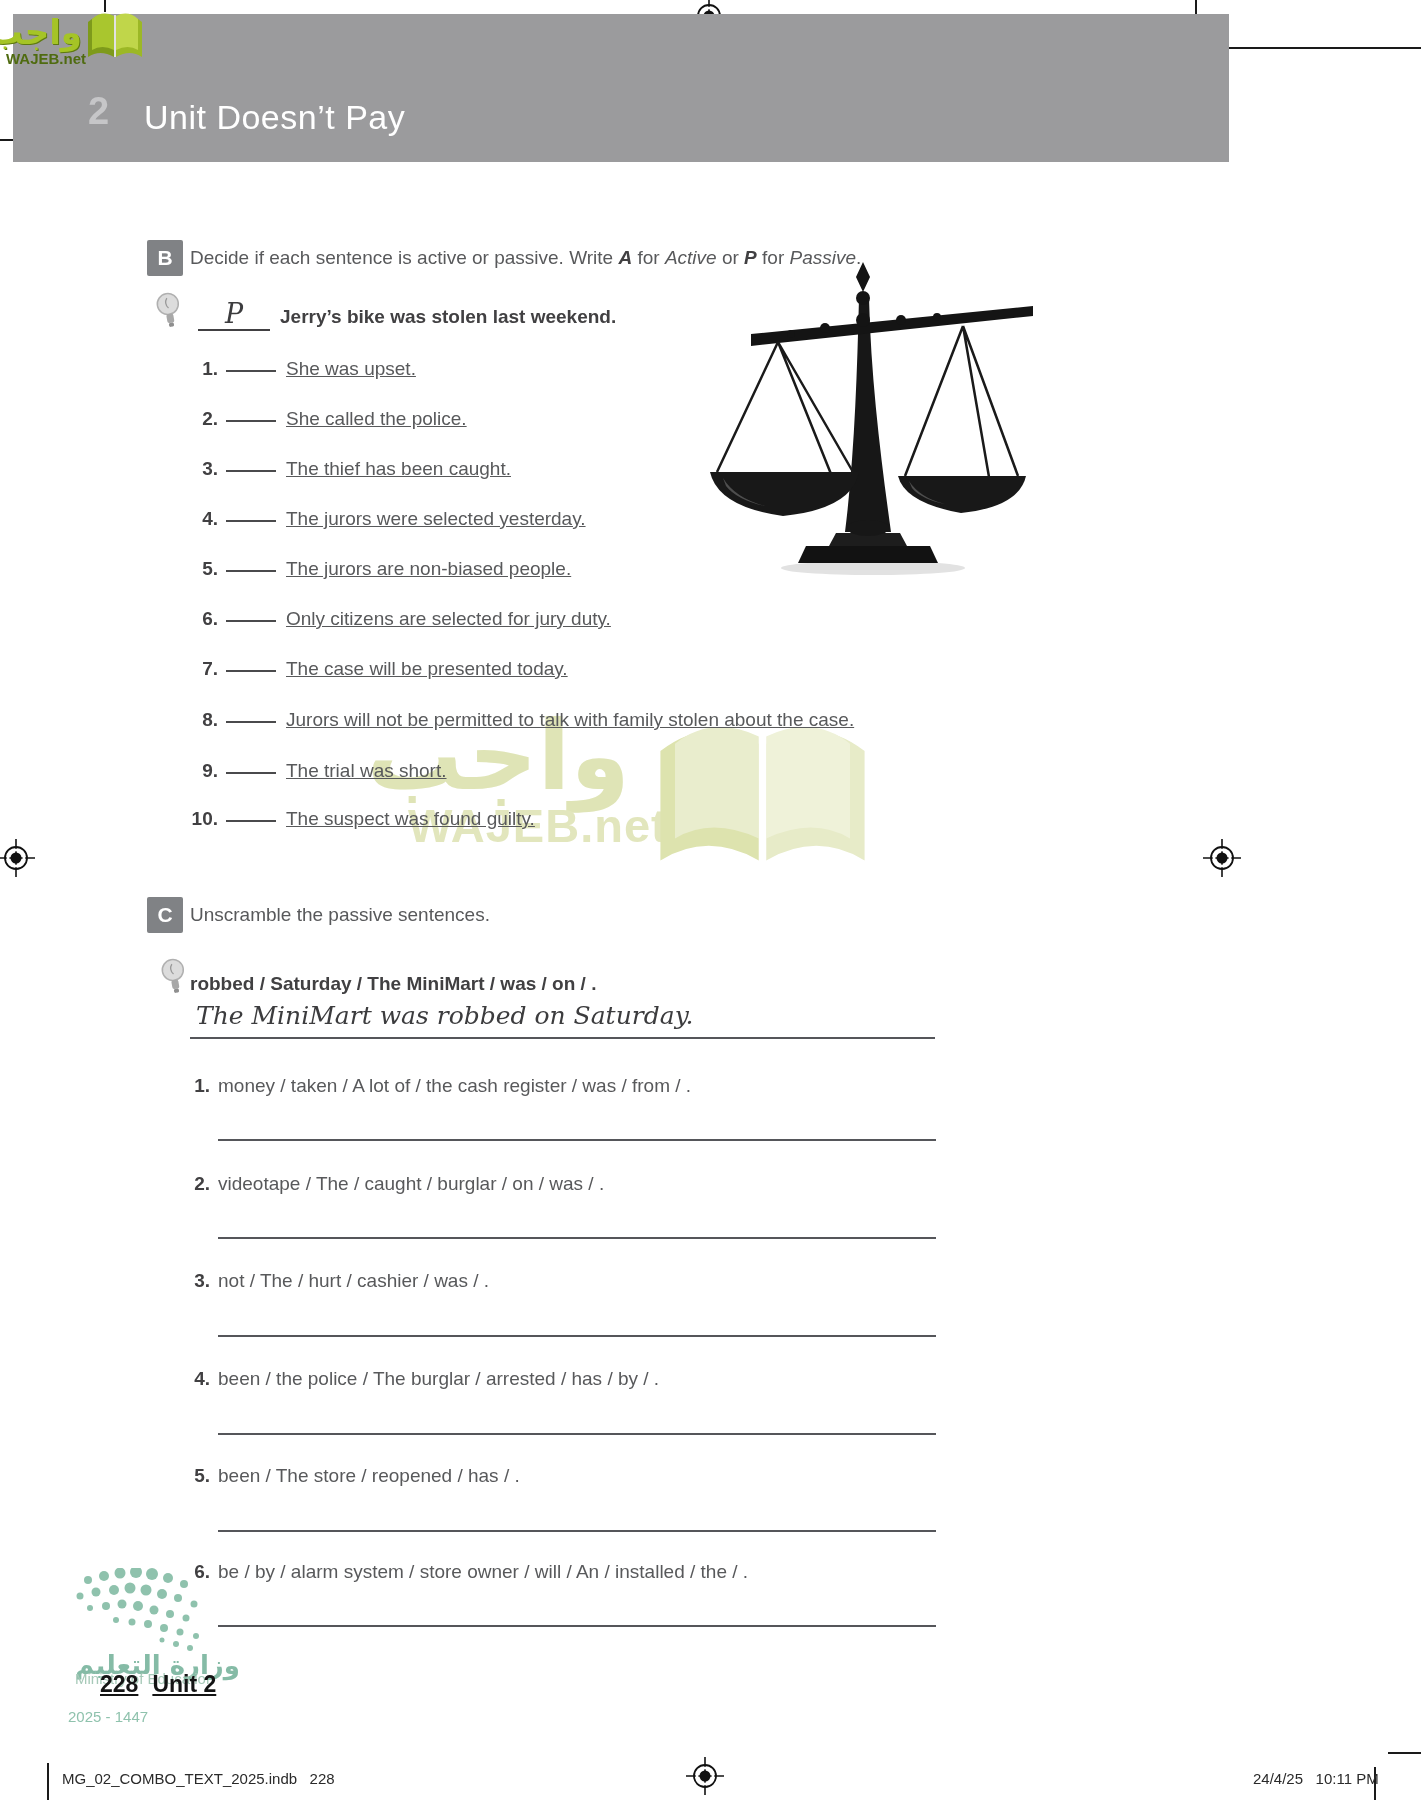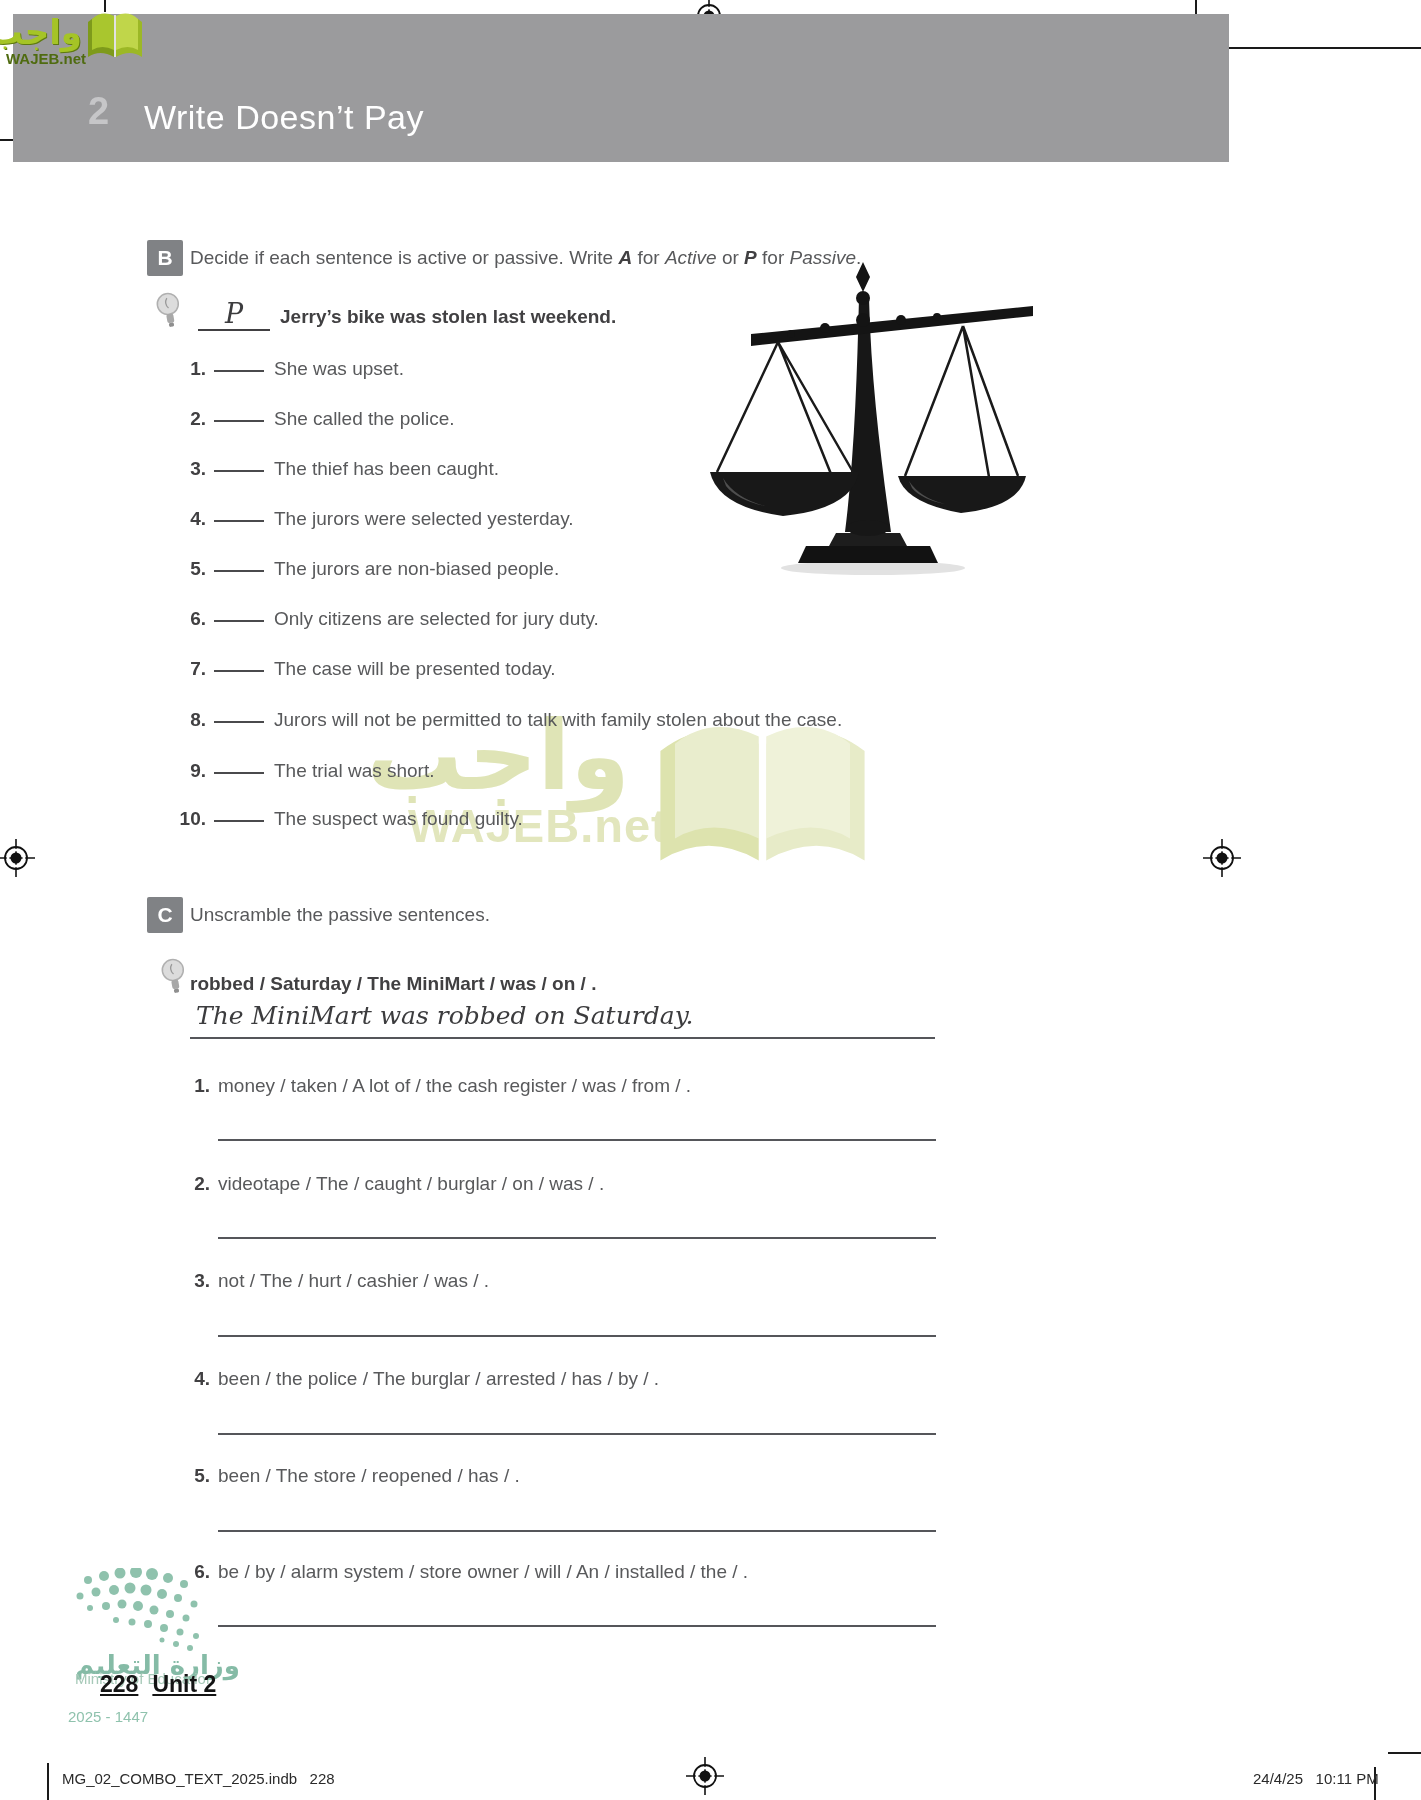--- a/index.html
+++ b/index.html
@@ -17,21 +17,21 @@
              font-family:"DejaVu Sans",sans-serif;color:#a5c426;text-shadow:1px 1px 0 #5f7a10;direction:rtl;text-align:center;}
   .wajeb .wm{position:absolute;left:0px;top:48px;width:80px;font-size:15px;font-weight:bold;color:#4f6b10;text-align:center;}
   .wajeb svg{position:absolute;left:77px;top:2px;}
   
   .badge{position:absolute;width:36px;height:36px;background:#808285;border-radius:2px;
          color:#fff;font-weight:bold;font-size:21px;display:flex;align-items:center;justify-content:center;}
   .instr{position:absolute;left:190px;font-size:19px;color:#58595b;}
   .seg.bi{font-weight:bold;font-style:italic;color:#414042;}
   .seg.i{font-style:italic;}
   .bulb{position:absolute;}
-  .row{position:absolute;left:172px;white-space:nowrap;font-size:19px;}
+  .row{position:absolute;left:184px;white-space:nowrap;font-size:19px;text-decoration:underline;}
   .row .num{display:inline-block;width:34px;text-align:right;font-weight:bold;color:#414042;margin-right:8px;}
   .row .blank{display:inline-block;width:50px;border-bottom:2px solid #4a4a4c;margin-right:10px;transform:translateY(-3px);}
   .row .txt{color:#58595b;}
   .exrow{position:absolute;left:198px;font-size:19px;white-space:nowrap;}
   .ex-blank{display:inline-block;width:72px;text-align:center;border-bottom:2.5px solid #414042;
             font-family:"DejaVu Serif",serif;font-style:italic;font-size:27px;color:#3c3c3e;line-height:1;padding-bottom:2px;}
   .ex-sent{font-weight:bold;color:#414042;margin-left:10px;}
   .crow{position:absolute;left:188px;font-size:19px;white-space:nowrap;}
   .crow .num{display:inline-block;width:22px;text-align:right;font-weight:bold;color:#414042;margin-right:8px;}
   .cline{position:absolute;border-top:2px solid #55565a;}
@@ -103,21 +103,21 @@
   <div class="cm" style="left:104px;top:0;width:2px;height:12px"></div>
   <div class="cm" style="left:0;top:139px;width:13px;height:2px"></div>
   <div class="cm" style="left:1195px;top:0;width:2px;height:45px"></div>
   <div class="cm" style="left:1204px;top:47px;width:217px;height:2px"></div>
   <div class="cm" style="left:47px;top:1763px;width:2px;height:37px"></div>
   <div class="cm" style="left:1374px;top:1767px;width:2px;height:33px"></div>
   <div class="cm" style="left:1388px;top:1752px;width:33px;height:2px"></div>
 
   <div class="banner"></div>
   <div class="unit-num">2</div>
-  <div class="page-title">Write Doesn’t Pay</div>
+  <div class="page-title">Unit Doesn’t Pay</div>
 
   <div class="wajeb">
     <div class="ar">واجب</div>
     <div class="wm">WAJEB.net</div>
     <svg width="64" height="64" viewBox="0 0 64 62">
       <path d="M5 17 Q17 7 31 14 L31 52 Q17 44 5 52 Z" fill="#7e9a1b"></path>
       <path d="M59 17 Q47 7 33 14 L33 52 Q47 44 59 52 Z" fill="#9cb826"></path>
       <path d="M9 14 Q19 5 31 11 L31 45 Q19 39 9 45 Z" fill="#a9c62e"></path>
       <path d="M55 14 Q45 5 33 11 L33 45 Q45 39 55 45 Z" fill="#c0d64a"></path>
       <rect x="31" y="10" width="2" height="42" fill="#ffffff" opacity="0.7"></rect>

